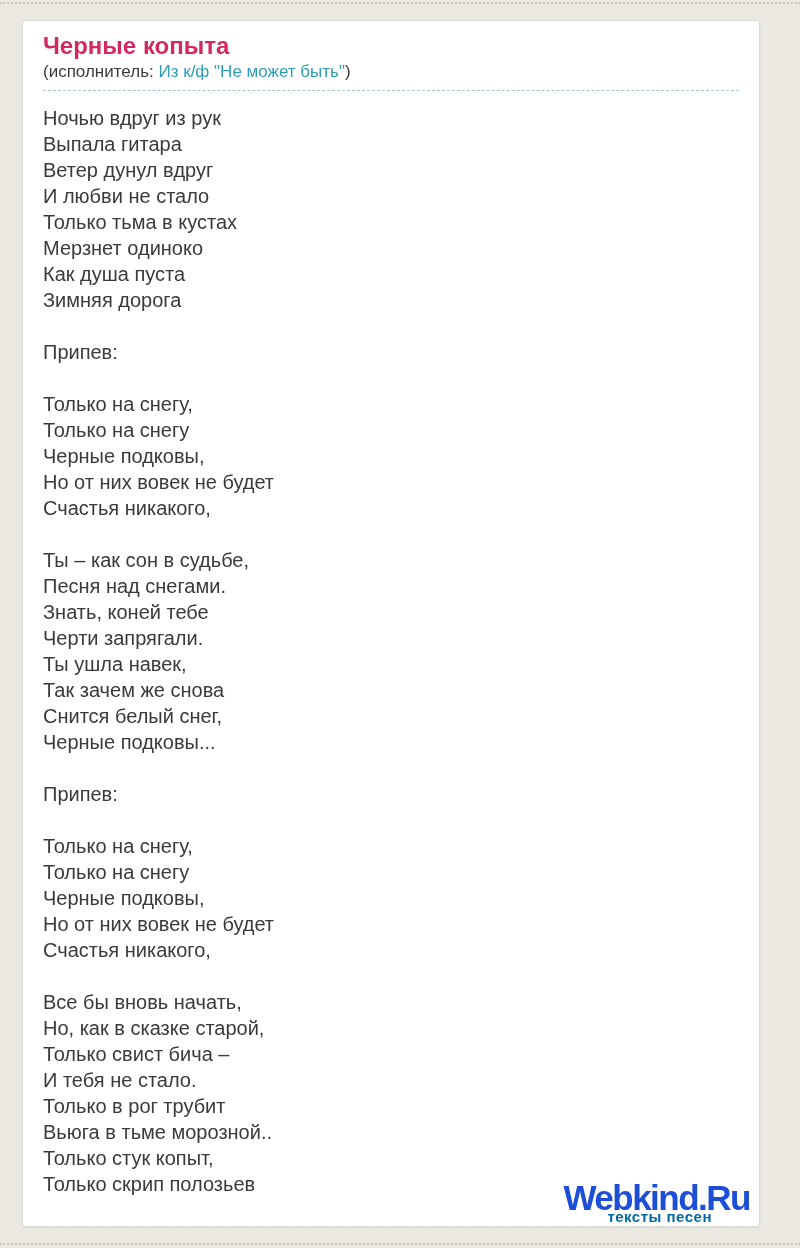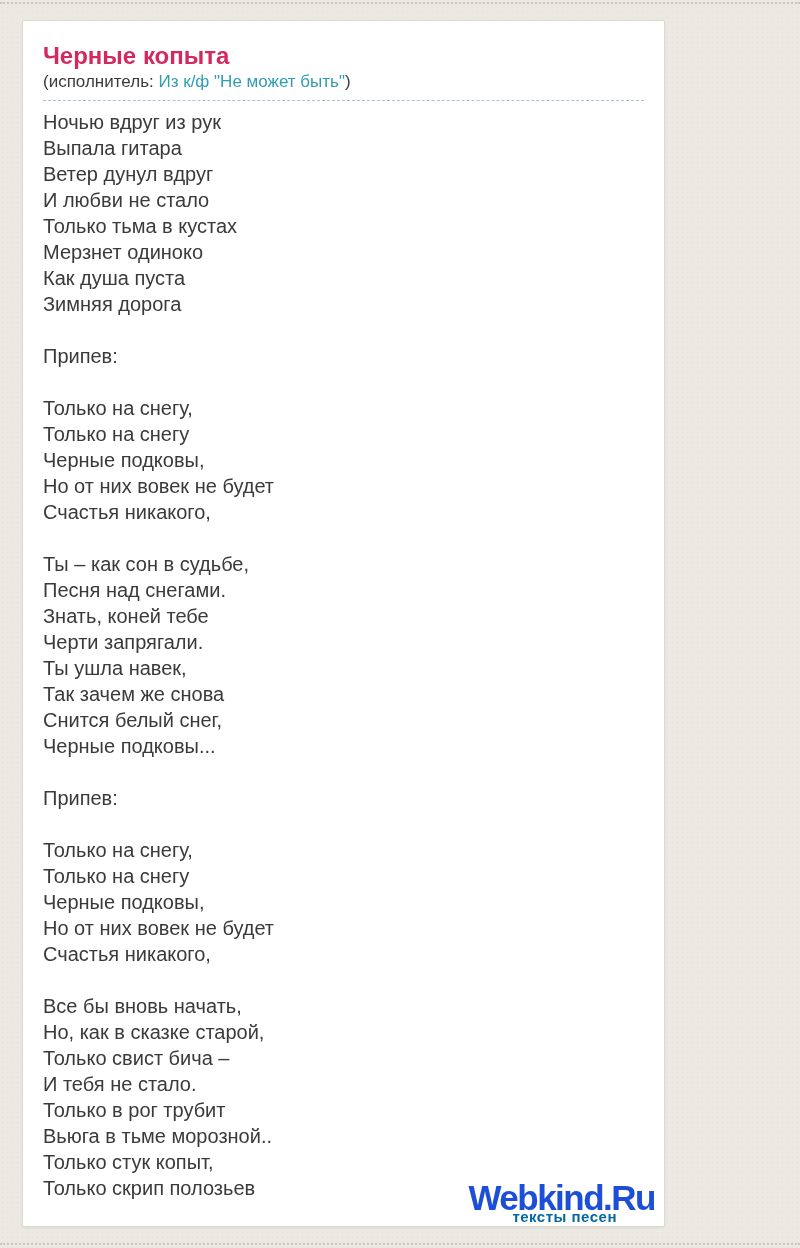--- a/index.html
+++ b/index.html
@@ -16,26 +16,26 @@
   }
   .edge-dots {
     position: absolute; left: 0; width: 100%; height: 0;
     border-top: 2px dotted #c9c6c0;
   }
   .edge-dots.top { top: 2px; }
   .edge-dots.bottom { top: 1243px; }
   .card {
     position: absolute;
     left: 22px; top: 20px;
-    width: 643px; height: 1207px;
+    width: 738px; height: 1207px;
     background: #ffffff;
     border: 1px solid #dbd9d3;
     border-radius: 2px;
     box-shadow: 0 1px 3px rgba(0,0,0,0.06);
-    padding: 22px 20px 0 20px;
+    padding: 12px 20px 0 20px;
   }
   .song-header {
     border-bottom: 1px dashed #a6c4d3;
     padding-bottom: 7px;
   }
   .song-title {
     font-size: 24px;
     font-weight: bold;
     color: #d4295e;
     line-height: 1.1;
@@ -45,21 +45,21 @@
     font-size: 17px;
     color: #3b3b3b;
     line-height: 1.2;
   }
   .artist-link {
     color: #2f9db2;
     text-decoration: none;
     cursor: pointer;
   }
   .lyrics {
-    margin-top: 8px;
+    margin-top: 14px;
     font-size: 20px;
     line-height: 26px;
     color: #3a3a3a;
     white-space: pre-line;
   }
   .logo {
     position: absolute;
     right: 9px; bottom: 2px;
     text-align: right;
     text-decoration: none;

